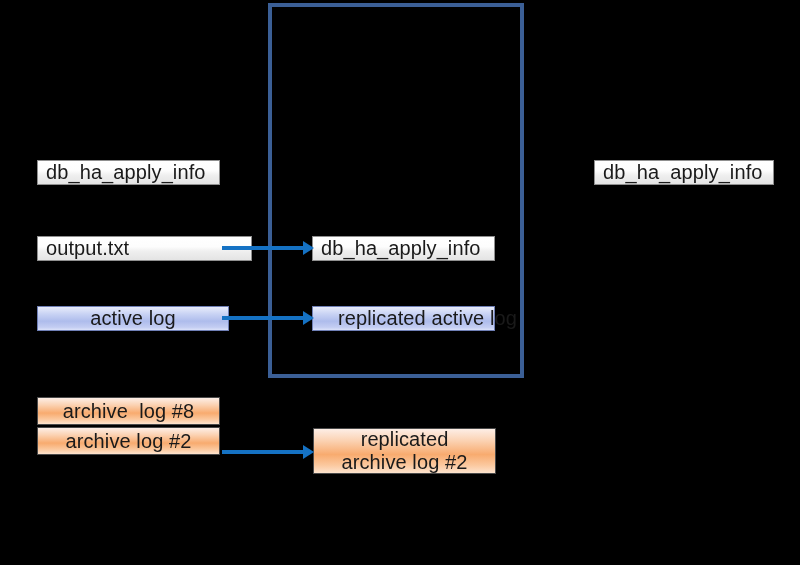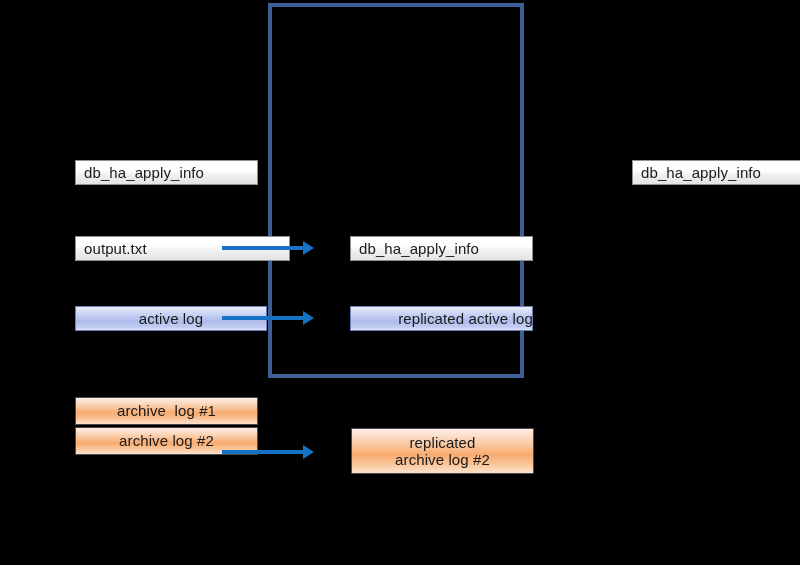--- a/index.html
+++ b/index.html
@@ -25,25 +25,24 @@
   }
 
   
   .node {
     position: absolute;
     box-sizing: border-box;
     border: 1px solid #3a3a3a;
     display: flex;
     align-items: center;
     color: #1a1a1a;
-    font-size: 15px;
+    font-size: 20px;
     line-height: 1.15;
     letter-spacing: 0.1px;
     white-space: pre;
-    margin-left: 38px;
   }
   .node.center { justify-content: center; text-align: center; }
   .node.left   { justify-content: flex-start; padding-left: 8px; text-align: left; }
 
   
   .fill-white {
     background: linear-gradient(to bottom, #ffffff 0%, #fdfdfd 42%, #efefef 62%, #e4e4e4 100%);
     border-color: #8f8f8f;
   }
   
@@ -89,21 +88,21 @@
 
   <div class="region-box" style="left:268px; top:3px; width:256px; height:375px;"></div>
 
   <div class="node fill-white left" style="left:37px; top:160px; width:183px; height:25px;">db_ha_apply_info</div>
 
 
   <div class="node fill-white left" style="left:37px; top:236px; width:215px; height:25px;">output.txt</div>
 
   <div class="node fill-blue center" style="left:37px; top:306px; width:192px; height:25px;text-align:right;">active log</div>
 
-  <div class="node fill-orange center" style="left:37px; top:397px; width:183px; height:28px;">archive  log #1</div>
+  <div class="node fill-orange center" style="left:37px; top:397px; width:183px; height:28px;">archive  log #8</div>
 
   <div class="node fill-orange center" style="left:37px; top:427px; width:183px; height:28px;">archive log #2</div>
 
 
   <div class="node fill-white left" style="left:312px; top:236px; width:183px; height:25px;">db_ha_apply_info</div>
 
   <div class="node fill-blue center" style="left:312px; top:306px; width:183px; height:25px;padding-left:48px;">replicated active log</div>
 
   <div class="node fill-orange center two-line" style="left:313px; top:428px; width:183px; height:46px;">
     <span>replicated</span>

